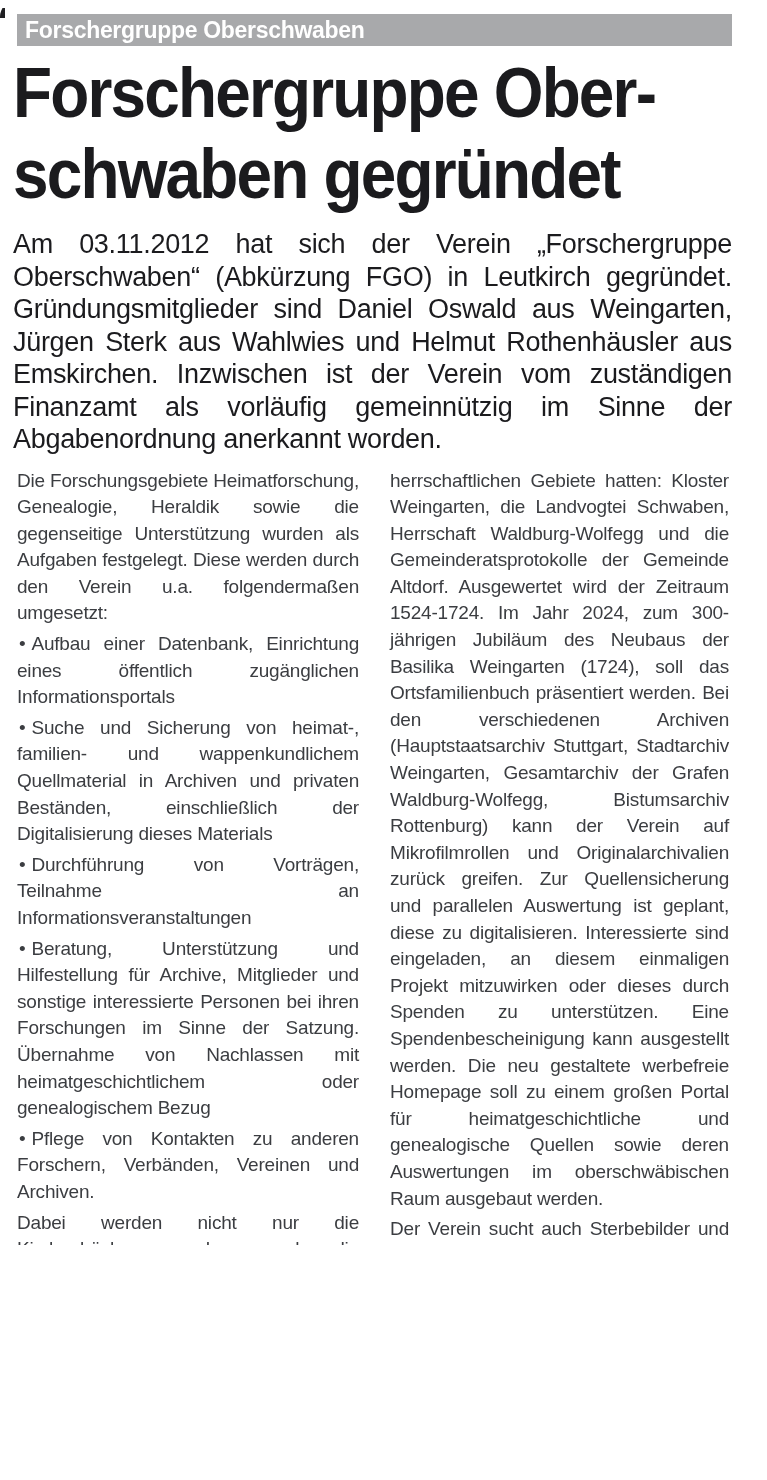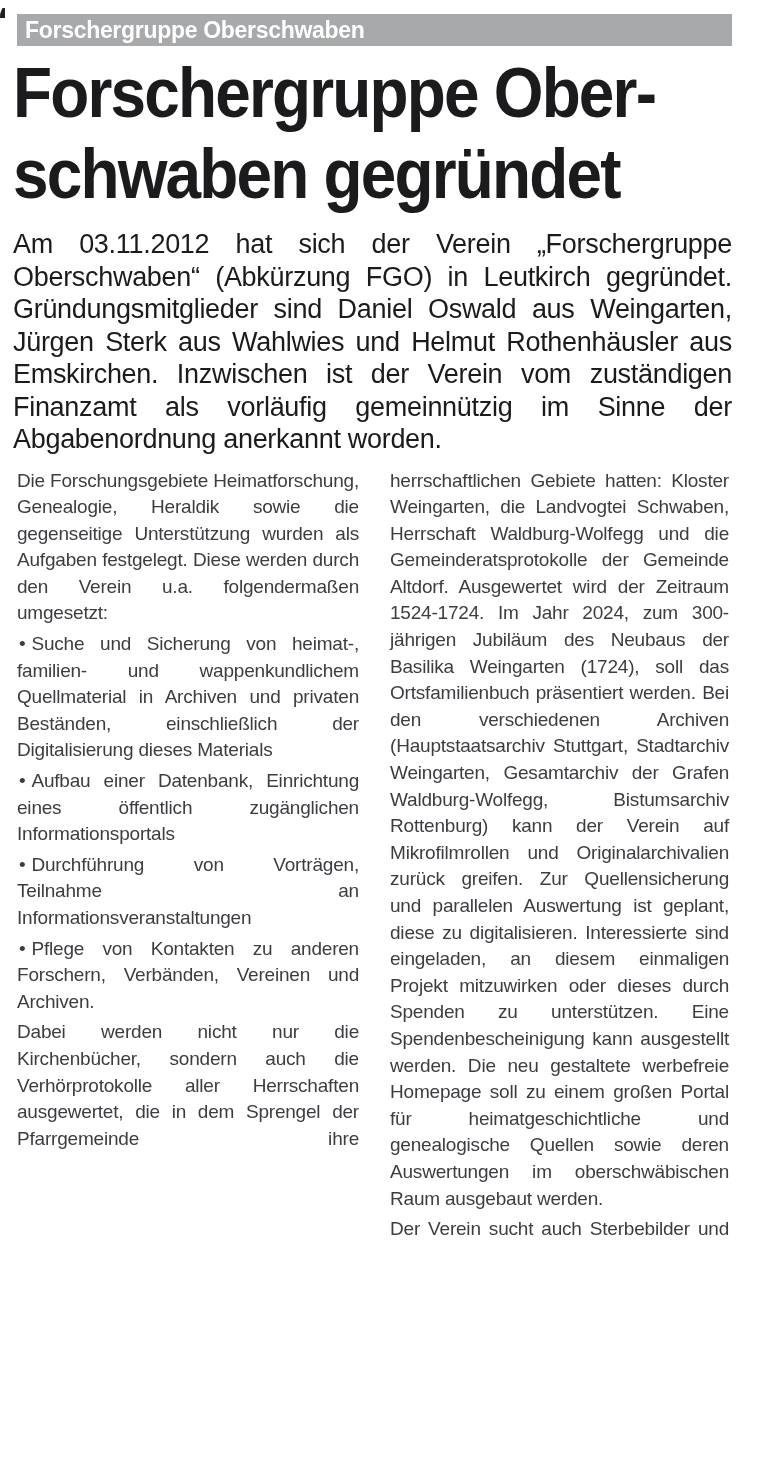--- a/index.html
+++ b/index.html
@@ -87,23 +87,24 @@
     <span class="hl">schwaben gegründet</span>
   </h1>
 
   <p class="intro">Am 03.11.2012 hat sich der Verein „Forschergruppe Oberschwaben“ (Abkürzung FGO) in Leutkirch gegründet. Gründungsmitglieder sind Daniel Oswald aus Weingarten, Jürgen Sterk aus Wahlwies und Helmut Rothenhäusler aus Emskirchen. Inzwischen ist der Verein vom zuständigen Finanzamt als vorläufig gemeinnützig im Sinne der Abgabenordnung anerkannt worden.</p>
 
   <div class="columns">
 
     <div class="col col-left">
       <p>Die Forschungsgebiete Heimatforschung, Genealogie, Heraldik sowie die gegenseitige Unterstützung wurden als Aufgaben festgelegt. Diese werden durch den Verein u.a. folgendermaßen umgesetzt:</p>
 
+      <p class="bullet"><span class="dot">•</span><span>Aufbau einer Datenbank, Einrichtung eines öffentlich zugänglichen Informationsportals</span></p>
       <p class="bullet"><span class="dot">•</span><span>Suche und Sicherung von heimat-, familien- und wappenkundlichem Quellmaterial in Archiven und privaten Beständen, einschließlich der Digitalisierung dieses Materials</span></p>
-      <p class="bullet"><span class="dot">•</span><span>Aufbau einer Datenbank, Einrichtung eines öffentlich zugänglichen Informationsportals</span></p>
       <p class="bullet"><span class="dot">•</span><span>Durchführung von Vorträgen, Teilnahme an Informationsveranstaltungen</span></p>
+      <p class="bullet"><span class="dot">•</span><span>Beratung, Unterstützung und Hilfestellung für Archive, Mitglieder und sonstige interessierte Personen bei ihren Forschungen im Sinne der Satzung. Übernahme von Nachlassen mit heimatgeschichtlichem oder genealogischem Bezug</span></p>
       <p class="bullet"><span class="dot">•</span><span>Pflege von Kontakten zu anderen Forschern, Verbänden, Vereinen und Archiven.</span></p>
 
       <p class="cont">Dabei werden nicht nur die Kirchenbücher, sondern auch die Verhörprotokolle aller Herrschaften ausgewertet, die in dem Sprengel der Pfarrgemeinde ihre</p>
     </div>
 
     <div class="col col-right">
       <p>herrschaftlichen Gebiete hatten: Kloster Weingarten, die Landvogtei Schwaben, Herrschaft Waldburg-Wolfegg und die Gemeinderatsprotokolle der Gemeinde Altdorf. Ausgewertet wird der Zeitraum 1524-1724. Im Jahr 2024, zum 300-jährigen Jubiläum des Neubaus der Basilika Weingarten (1724), soll das Ortsfamilienbuch präsentiert werden. Bei den verschiedenen Archiven (Hauptstaatsarchiv Stuttgart, Stadtarchiv Weingarten, Gesamtarchiv der Grafen Waldburg-Wolfegg, Bistumsarchiv Rottenburg) kann der Verein auf Mikrofilmrollen und Originalarchivalien zurück greifen. Zur Quellensicherung und parallelen Auswertung ist geplant, diese zu digitalisieren. Interessierte sind eingeladen, an diesem einmaligen Projekt mitzuwirken oder dieses durch Spenden zu unterstützen. Eine Spendenbescheinigung kann ausgestellt werden. Die neu gestaltete werbefreie Homepage soll zu einem großen Portal für heimatgeschichtliche und genealogische Quellen sowie deren Auswertungen im oberschwäbischen Raum ausgebaut werden.</p>
       <p>Der Verein sucht auch Sterbebilder und alte Postkarten, die auf der Homepage veröffentlicht werden sollen (sofern die Urheberrechtsfristen nicht verletzt werden).</p>
       <p>ViSdP: 1. Vorsitzender: Daniel Oswald, Feuchtmayrstr.28, Weingarten, Tel.: 0751 / 506 94 37, eMail: danieloswald@kabelbw.de, Vereinsemail: kontakt@forschergruppe-oberschwaben.de.</p>
 

